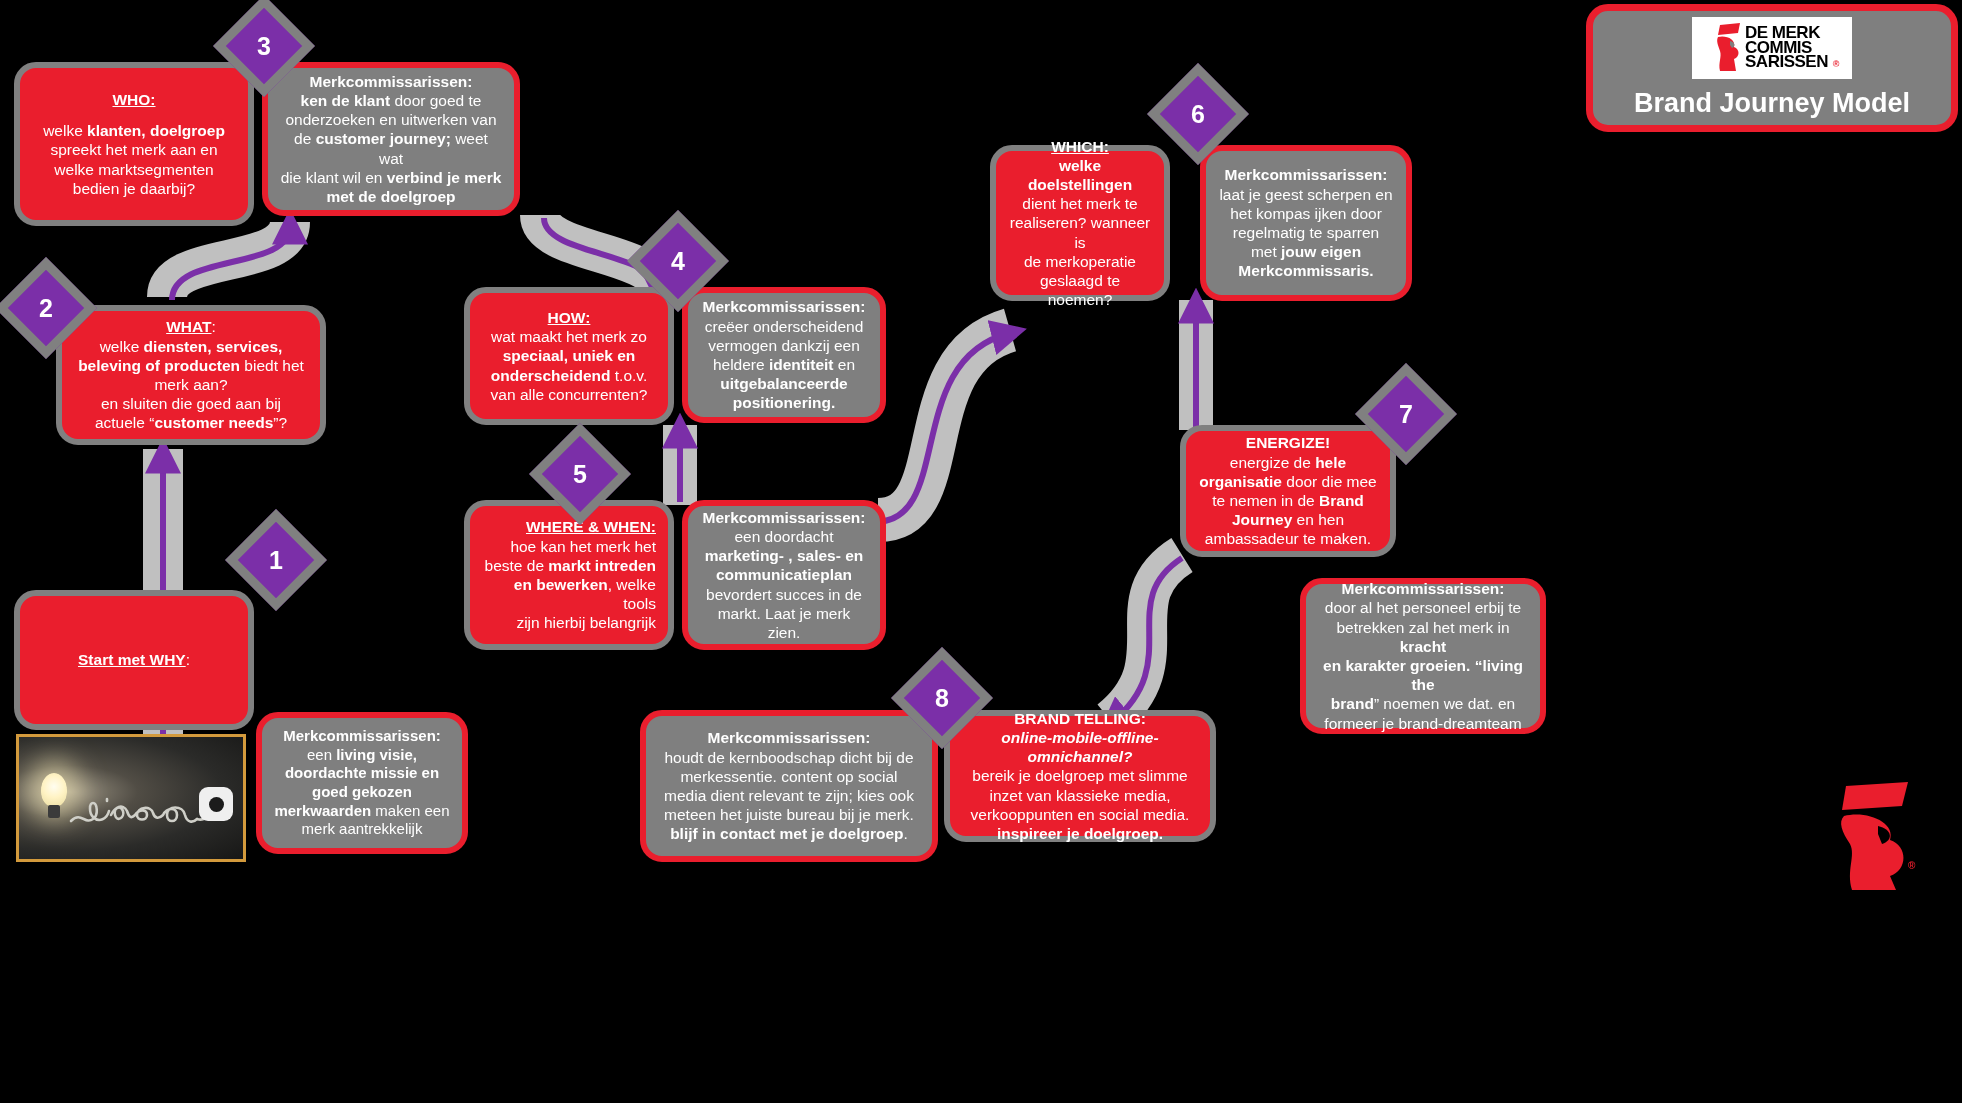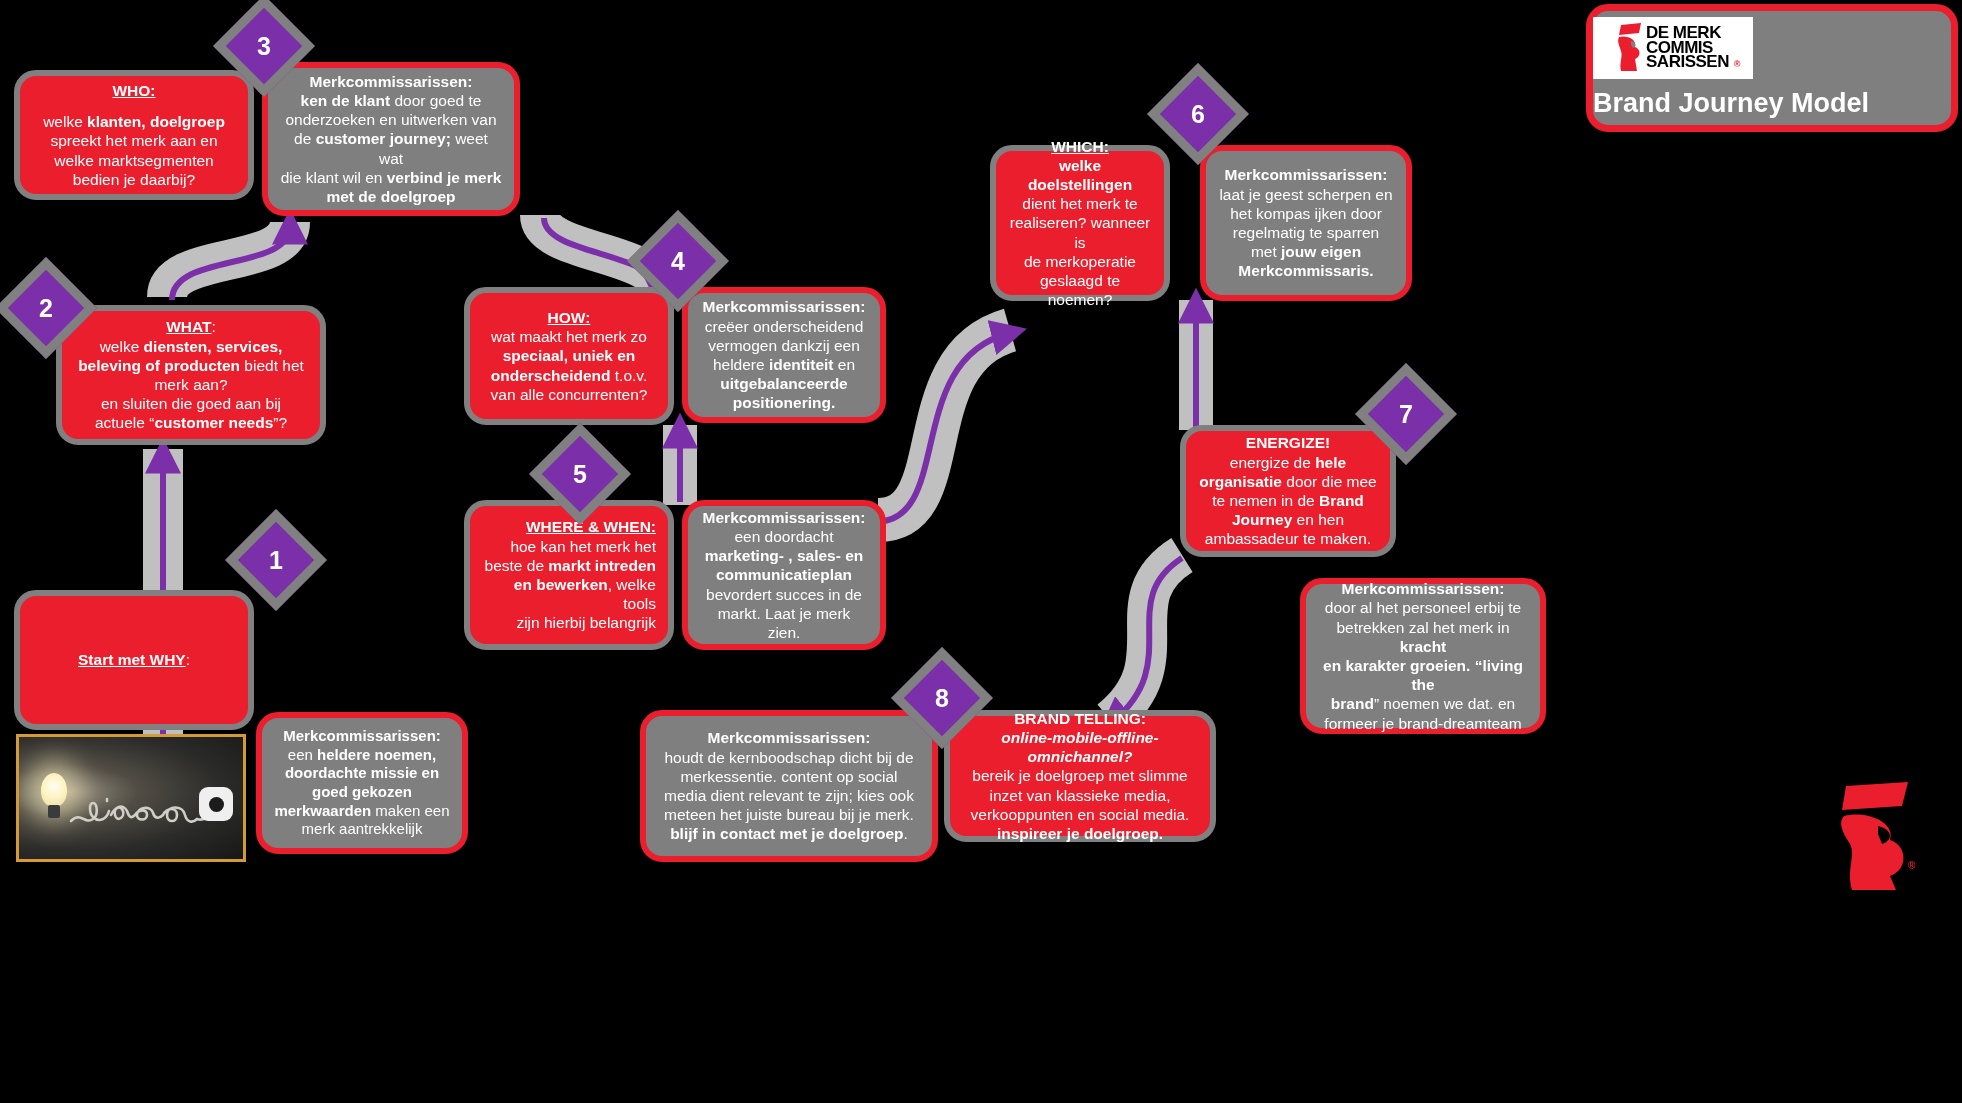--- a/index.html
+++ b/index.html
@@ -22,21 +22,21 @@
   .diamond{position:absolute;width:72px;height:72px;transform:rotate(45deg);
            background:#7b2fa8;border:9px solid #808080;box-sizing:border-box;}
   .diamond span{display:block;width:100%;height:100%;transform:rotate(-45deg);
       display:flex;align-items:center;justify-content:center;
       font-weight:bold;font-size:25px;color:#fff;}
 
   
   #header-card{position:absolute;left:1586px;top:4px;width:372px;height:128px;
       background:#7f7f7f;border:7px solid #ea1e2d;border-radius:22px;
       box-sizing:border-box;display:flex;flex-direction:column;
-      justify-content:flex-start;padding-top:6px;}
+      align-items:center;justify-content:flex-start;padding-top:6px;}
   #logo-frame{width:160px;height:62px;border:2px solid #fff;background:#fff;
       display:flex;align-items:center;justify-content:center;gap:3px;padding:2px 4px;
       box-sizing:border-box;}
   #logo-mark{width:26px;height:50px;position:relative;flex:0 0 auto;}
   #logo-words{display:flex;flex-direction:column;line-height:0.88;
       font-family:"Liberation Sans",sans-serif;font-weight:bold;color:#000;
       font-size:17px;letter-spacing:-0.5px;position:relative;}
   #logo-words .reg{font-size:9px;color:#ea1e2d;position:absolute;right:-11px;bottom:2px;}
   #header-title{font-size:27px;font-weight:bold;color:#fff;margin-top:9px;}
 
@@ -115,21 +115,21 @@
       <div id="logo-words">
         <span>DE MERK</span>
         <span>COMMIS</span>
         <span>SARISSEN</span>
         <span class="reg">®</span>
       </div>
     </div>
     <div id="header-title">Brand Journey Model</div>
   </div>
 
-  <div class="box box-red" style="left:14px;top:62px;width:240px;height:130px;font-size:15.5px;margin-top:8px;">
+  <div class="box box-red" style="left:14px;top:62px;width:240px;height:164px;font-size:15.5px;">
     <div class="txt">
       <div class="hdr">WHO:</div>
       <div style="height:12px"></div>
       <div>welke <b>klanten, doelgroep</b><br>spreekt het merk aan en<br>welke marktsegmenten<br>bedien je daarbij?</div>
     </div>
   </div>
 
   <div class="box box-gray" style="left:262px;top:62px;width:258px;height:154px;font-size:15.5px;">
     <div class="txt">
       <div style="font-weight:bold">Merkcommissarissen:</div>
@@ -146,21 +146,21 @@
 
   <div class="box box-red" style="left:14px;top:590px;width:240px;height:140px;font-size:15.5px;">
     <div class="txt">
       <div><span class="hdr">Start met WHY</span><span>:</span></div>
     </div>
   </div>
 
   <div class="box box-gray" style="left:256px;top:712px;width:212px;height:142px;font-size:15px;">
     <div class="txt">
       <div style="font-weight:bold">Merkcommissarissen:</div>
-      <div>een <b>heldere noemen,</b><br><b>doordachte missie en</b><br><b>goed gekozen</b><br><b>merkwaarden</b> maken een<br>merk aantrekkelijk</div>
+      <div>een <b>living visie,</b><br><b>doordachte missie en</b><br><b>goed gekozen</b><br><b>merkwaarden</b> maken een<br>merk aantrekkelijk</div>
     </div>
   </div>
 
   <div id="idea-photo">
     <div class="bulb"></div>
     <div class="bulb-base"></div>
     <svg class="wire-word" viewBox="0 0 150 54">
       <path d="M4 40 C14 30 18 44 26 38 C32 34 30 22 26 22 C22 22 22 32 26 36 C32 42 40 38 42 30
                M40 18 L40 20
                M44 34 C48 26 54 24 56 30 C58 36 50 42 48 34 C46 26 56 22 60 30 C62 36 64 38 68 34

